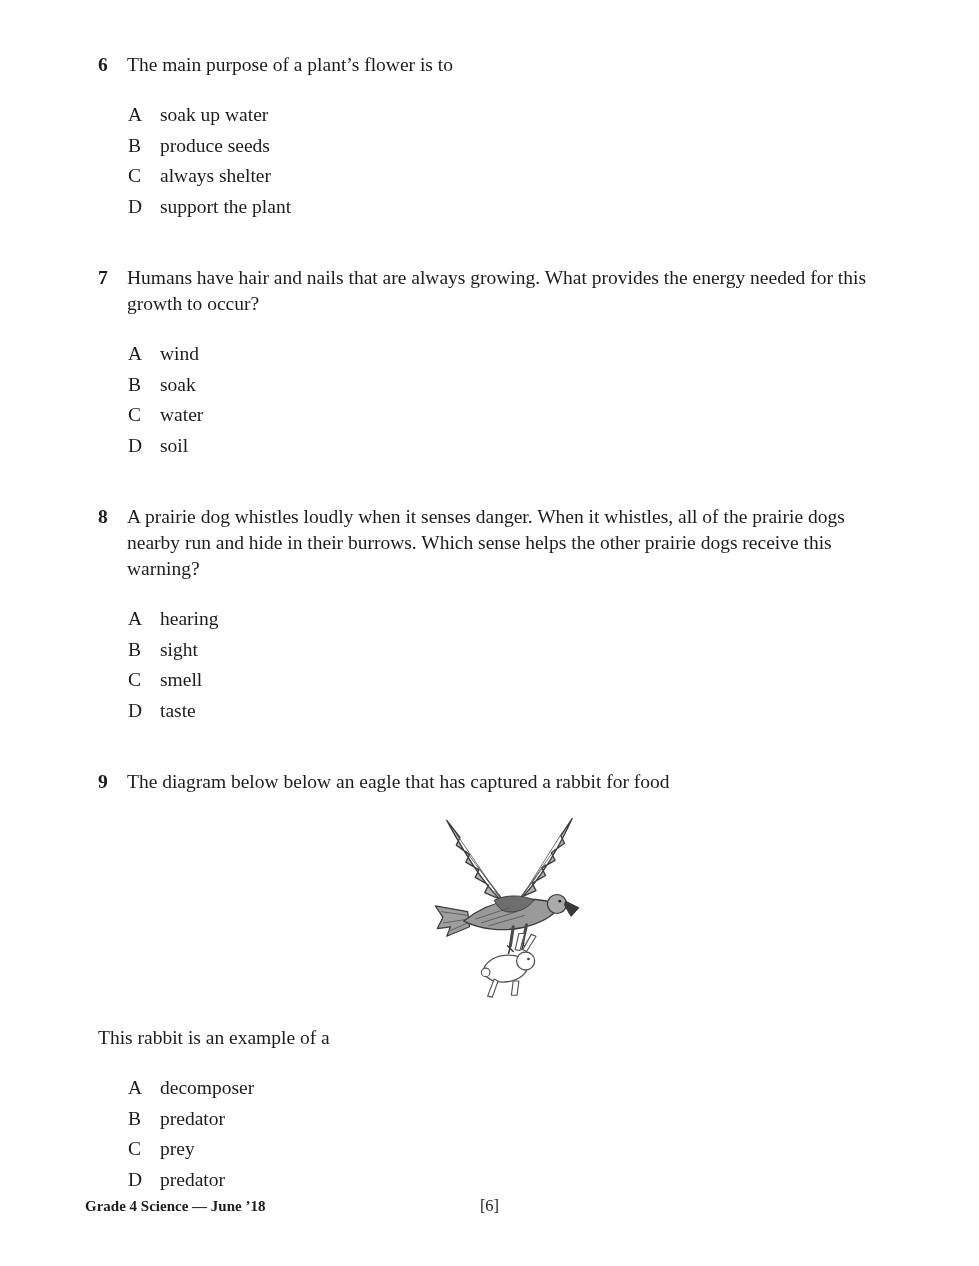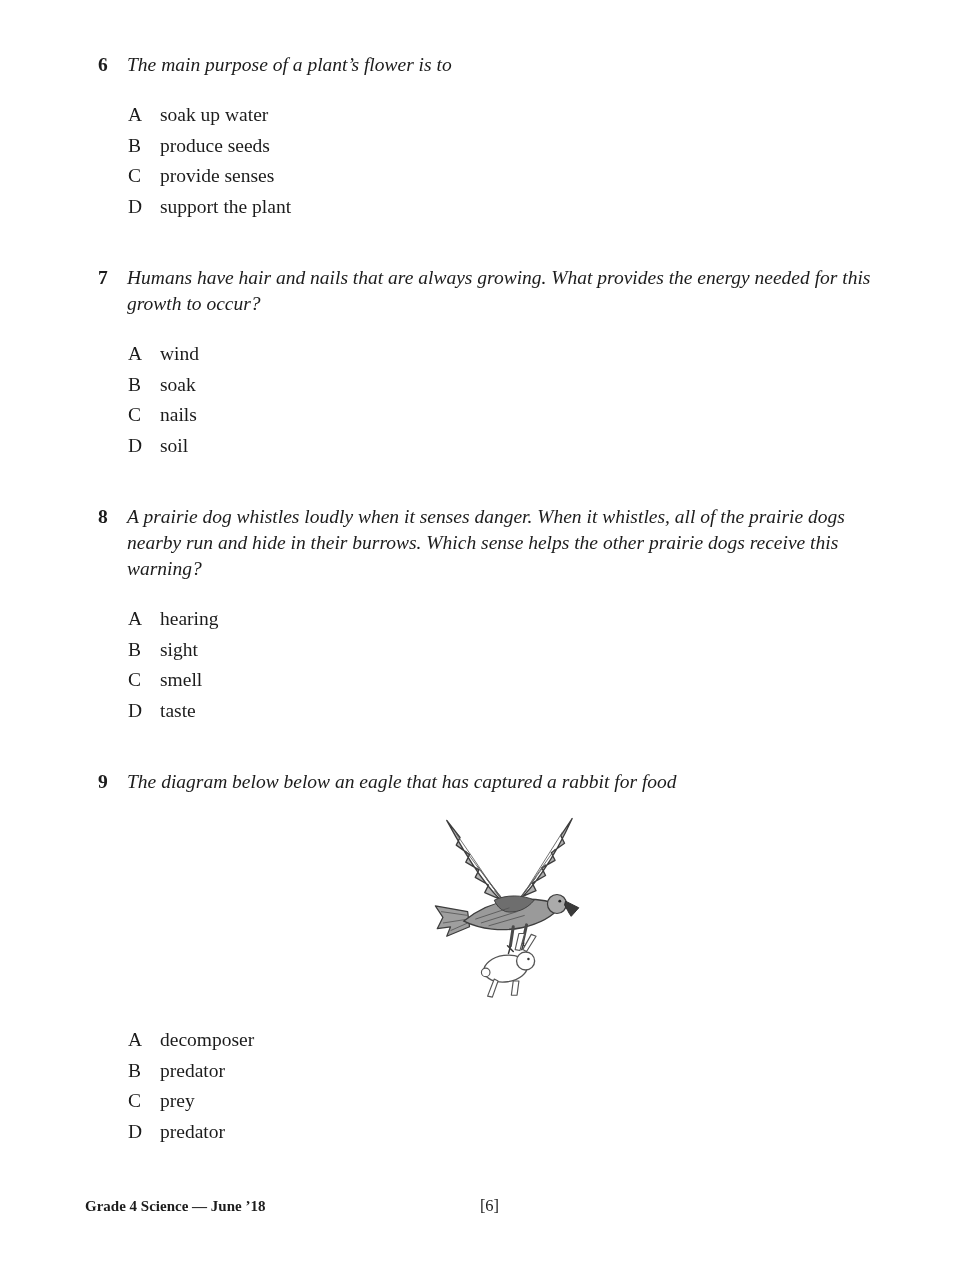--- a/index.html
+++ b/index.html
@@ -34,21 +34,20 @@
     font-weight: bold;
     font-size: 19.5px;
     line-height: 26px;
   }
   .q-text {
     margin: 0;
     flex: 0 1 auto;
     width: 756px;
     font-size: 19.5px;
     line-height: 26px;
-    font-style: italic;
   }
   .choices {
     list-style: none;
     margin: 22px 0 0 30px;
     padding: 0;
   }
   .choice {
     display: flex;
     font-size: 19.5px;
     line-height: 30.5px;
@@ -104,21 +103,21 @@
         <li class="choice">
           <span class="c-letter">A</span>
           <span class="c-text">soak up water</span>
         </li>
         <li class="choice">
           <span class="c-letter">B</span>
           <span class="c-text">produce seeds</span>
         </li>
         <li class="choice">
           <span class="c-letter">C</span>
-          <span class="c-text">provide senses</span>
+          <span class="c-text">always shelter</span>
         </li>
         <li class="choice">
           <span class="c-letter">D</span>
           <span class="c-text">support the plant</span>
         </li>
       </ul>
     </section>
 
     <section class="question">
       <div class="q-head">
@@ -129,21 +128,21 @@
         <li class="choice">
           <span class="c-letter">A</span>
           <span class="c-text">wind</span>
         </li>
         <li class="choice">
           <span class="c-letter">B</span>
           <span class="c-text">soak</span>
         </li>
         <li class="choice">
           <span class="c-letter">C</span>
-          <span class="c-text">nails</span>
+          <span class="c-text">water</span>
         </li>
         <li class="choice">
           <span class="c-letter">D</span>
           <span class="c-text">soil</span>
         </li>
       </ul>
     </section>
 
     <section class="question">
       <div class="q-head">
@@ -206,20 +205,21 @@
             <ellipse cx="82" cy="168" rx="23" ry="14" fill="#ffffff" stroke="#555555" stroke-width="1.4" transform="rotate(-8 82 168)"></ellipse>
             <circle cx="103" cy="160" r="9.5" fill="#ffffff" stroke="#555555" stroke-width="1.4"></circle>
             <circle cx="106" cy="158" r="1.3" fill="#333333"></circle>
             <circle cx="61" cy="172" r="4.5" fill="#ffffff" stroke="#555555" stroke-width="1.2"></circle>
             <path d="M70,179 L63,197 L68,198 L74,181 Z" fill="#ffffff" stroke="#555555" stroke-width="1.2" stroke-linejoin="round"></path>
             <path d="M90,181 L88,196 L94,196 L96,181 Z" fill="#ffffff" stroke="#555555" stroke-width="1.2" stroke-linejoin="round"></path>
           </g>
         </svg>
       </div>
 
+      <p class="followup">This rabbit is an example of a</p>
 
       <ul class="choices">
         <li class="choice">
           <span class="c-letter">A</span>
           <span class="c-text">decomposer</span>
         </li>
         <li class="choice">
           <span class="c-letter">B</span>
           <span class="c-text">predator</span>
         </li>

